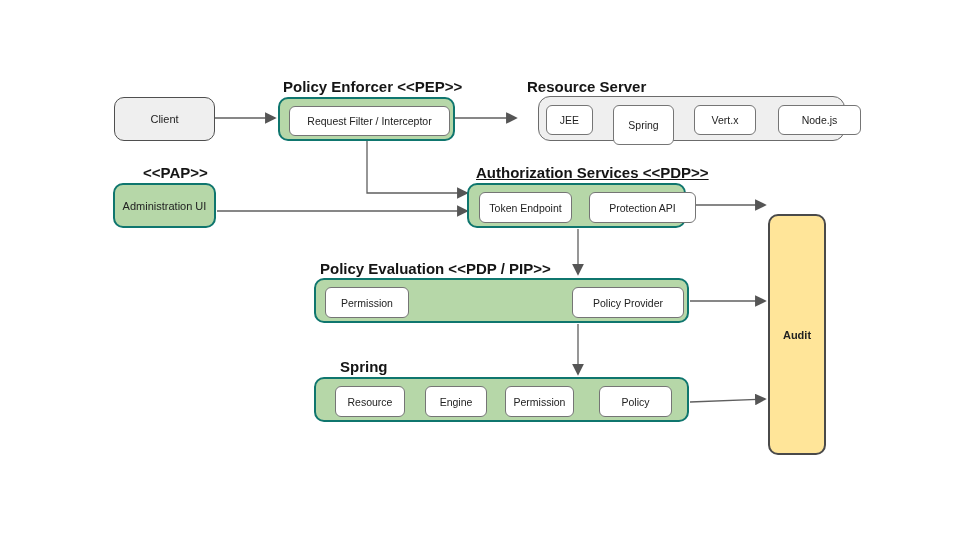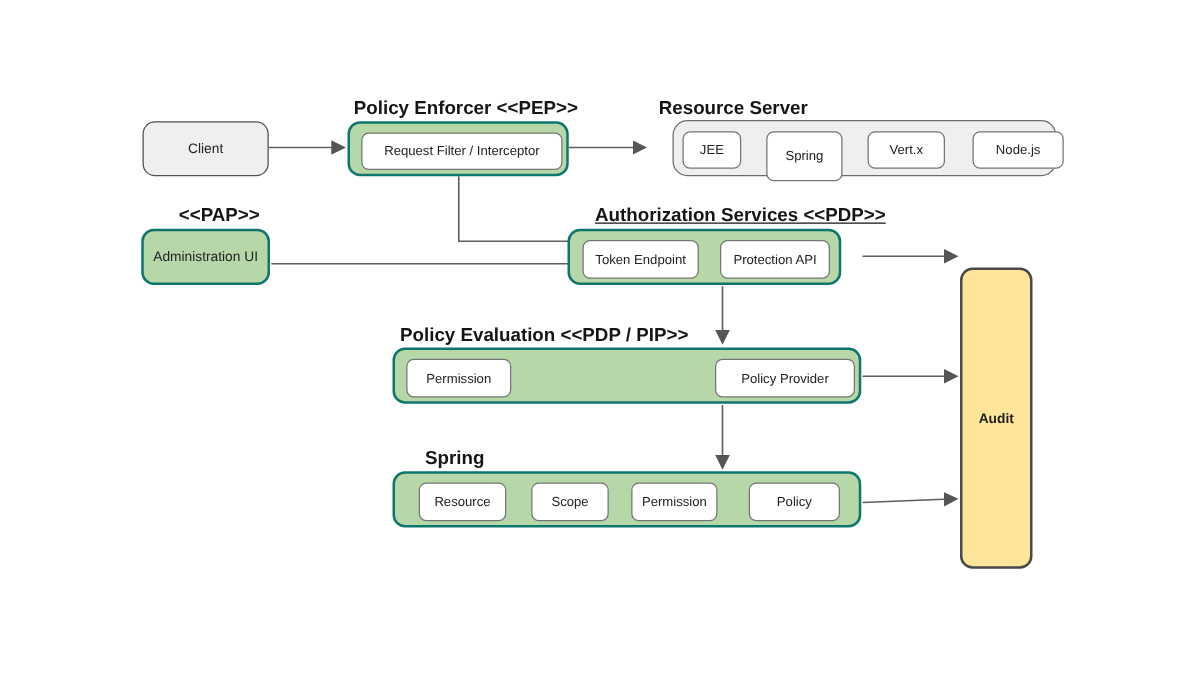--- a/index.html
+++ b/index.html
@@ -56,39 +56,39 @@
 <div class="title" style="left:283px;top:80px;">Policy Enforcer &lt;&lt;PEP&gt;&gt;</div>
 <div class="groupbox green" style="left:278px;top:97px;width:177px;height:44px;">
   <div class="chip" style="left:9px;top:7px;width:161px;height:30px;">Request Filter / Interceptor</div>
 </div>
 
 <div class="title" style="left:527px;top:80px;">Resource Server</div>
 <div class="groupbox grayc" style="left:518px;top:96px;width:307px;height:45px;margin-left:20px;">
   <div class="chip" style="left:7px;top:8px;width:47px;height:30px;">JEE</div>
   <div class="chip" style="left:74px;top:8px;width:61px;height:40px;">Spring</div>
   <div class="chip" style="left:155px;top:8px;width:62px;height:30px;">Vert.x</div>
-  <div class="chip" style="left:239px;top:8px;width:73px;height:30px;">Node.js</div>
+  <div class="chip" style="left:239px;top:8px;width:83px;height:30px;">Node.js</div>
 </div>
 
 <div class="title" style="left:143px;top:166px;">&lt;&lt;PAP&gt;&gt;</div>
 <div class="node green" style="left:113px;top:183px;width:103px;height:45px;">Administration UI</div>
 
 <div class="title" style="left:476px;top:166px;text-decoration:underline;">Authorization Services &lt;&lt;PDP&gt;&gt;</div>
-<div class="groupbox green" style="left:454px;top:183px;width:219px;height:45px;">
+<div class="groupbox green" style="left:467px;top:183px;width:219px;height:45px;">
   <div class="chip" style="left:10px;top:7px;width:93px;height:31px;">Token Endpoint</div>
-  <div class="chip" style="left:120px;top:7px;width:88px;height:31px;">Protection API</div>
+  <div class="chip" style="left:120px;top:7px;width:107px;height:31px;">Protection API</div>
 </div>
 
 <div class="title" style="left:320px;top:262px;">Policy Evaluation &lt;&lt;PDP / PIP&gt;&gt;</div>
 <div class="groupbox green" style="left:314px;top:278px;width:375px;height:45px;">
   <div class="chip" style="left:9px;top:7px;width:84px;height:31px;">Permission</div>
   <div class="chip" style="left:256px;top:7px;width:112px;height:31px;">Policy Provider</div>
 </div>
 
 <div class="title" style="left:340px;top:360px;">Spring</div>
 <div class="groupbox green" style="left:314px;top:377px;width:375px;height:45px;">
   <div class="chip" style="left:19px;top:7px;width:70px;height:31px;">Resource</div>
-  <div class="chip" style="left:109px;top:7px;width:62px;height:31px;">Scope</div>
+  <div class="chip" style="left:109px;top:7px;width:62px;height:31px;">Engine</div>
   <div class="chip" style="left:189px;top:7px;width:69px;height:31px;">Permission</div>
   <div class="chip" style="left:283px;top:7px;width:73px;height:31px;">Policy</div>
 </div>
 
 <div class="node yellow bold" style="left:768px;top:182px;width:58px;height:241px;">Audit</div>
 
 </body></html>

